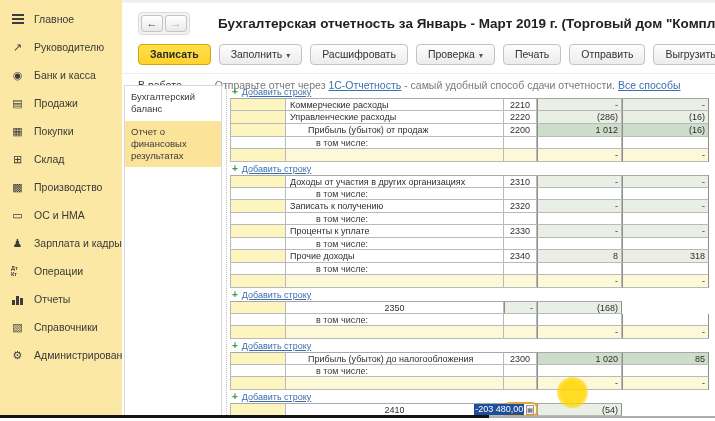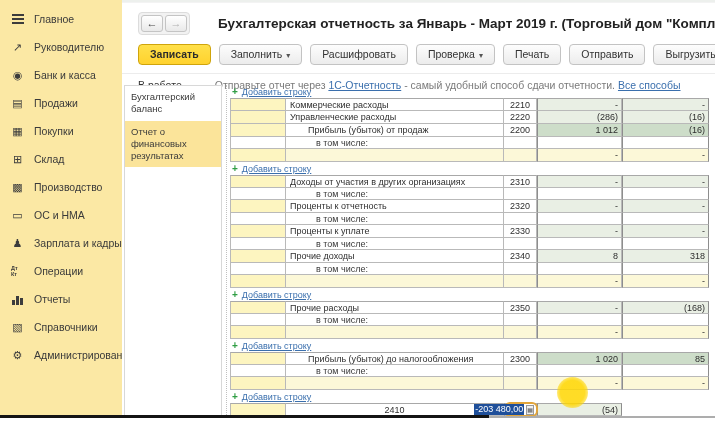--- a/index.html
+++ b/index.html
@@ -238,21 +238,21 @@
           </div>
           <div class="trow h12">
             <div class="cell c0 white"></div>
             <div class="cell lbl detail">в том числе:</div>
             <div class="cell code"></div>
             <div class="cell val plain"></div>
             <div class="cell val plain"></div>
           </div>
           <div class="trow h13">
             <div class="cell c0"></div>
-            <div class="cell lbl">Проценты к отчетность</div>
+            <div class="cell lbl">Записать к получению</div>
             <div class="cell code">2320</div>
             <div class="cell val">-</div>
             <div class="cell val">-</div>
           </div>
           <div class="trow h12">
             <div class="cell c0 white"></div>
             <div class="cell lbl detail">в том числе:</div>
             <div class="cell code"></div>
             <div class="cell val plain"></div>
             <div class="cell val plain"></div>
@@ -291,21 +291,20 @@
             <div class="cell code pale"></div>
             <div class="cell val pale">-</div>
             <div class="cell val pale">-</div>
           </div>
           <div class="addrow">
             <span class="plus">+</span>
             <a>Добавить строку</a>
           </div>
           <div class="trow h13 sec-first">
             <div class="cell c0"></div>
-            <div class="cell lbl">Прочие расходы</div>
             <div class="cell code">2350</div>
             <div class="cell val">-</div>
             <div class="cell val">(168)</div>
           </div>
           <div class="trow h12">
             <div class="cell c0 white"></div>
             <div class="cell lbl detail">в том числе:</div>
             <div class="cell code"></div>
             <div class="cell val plain"></div>
             <div class="cell val plain"></div>

